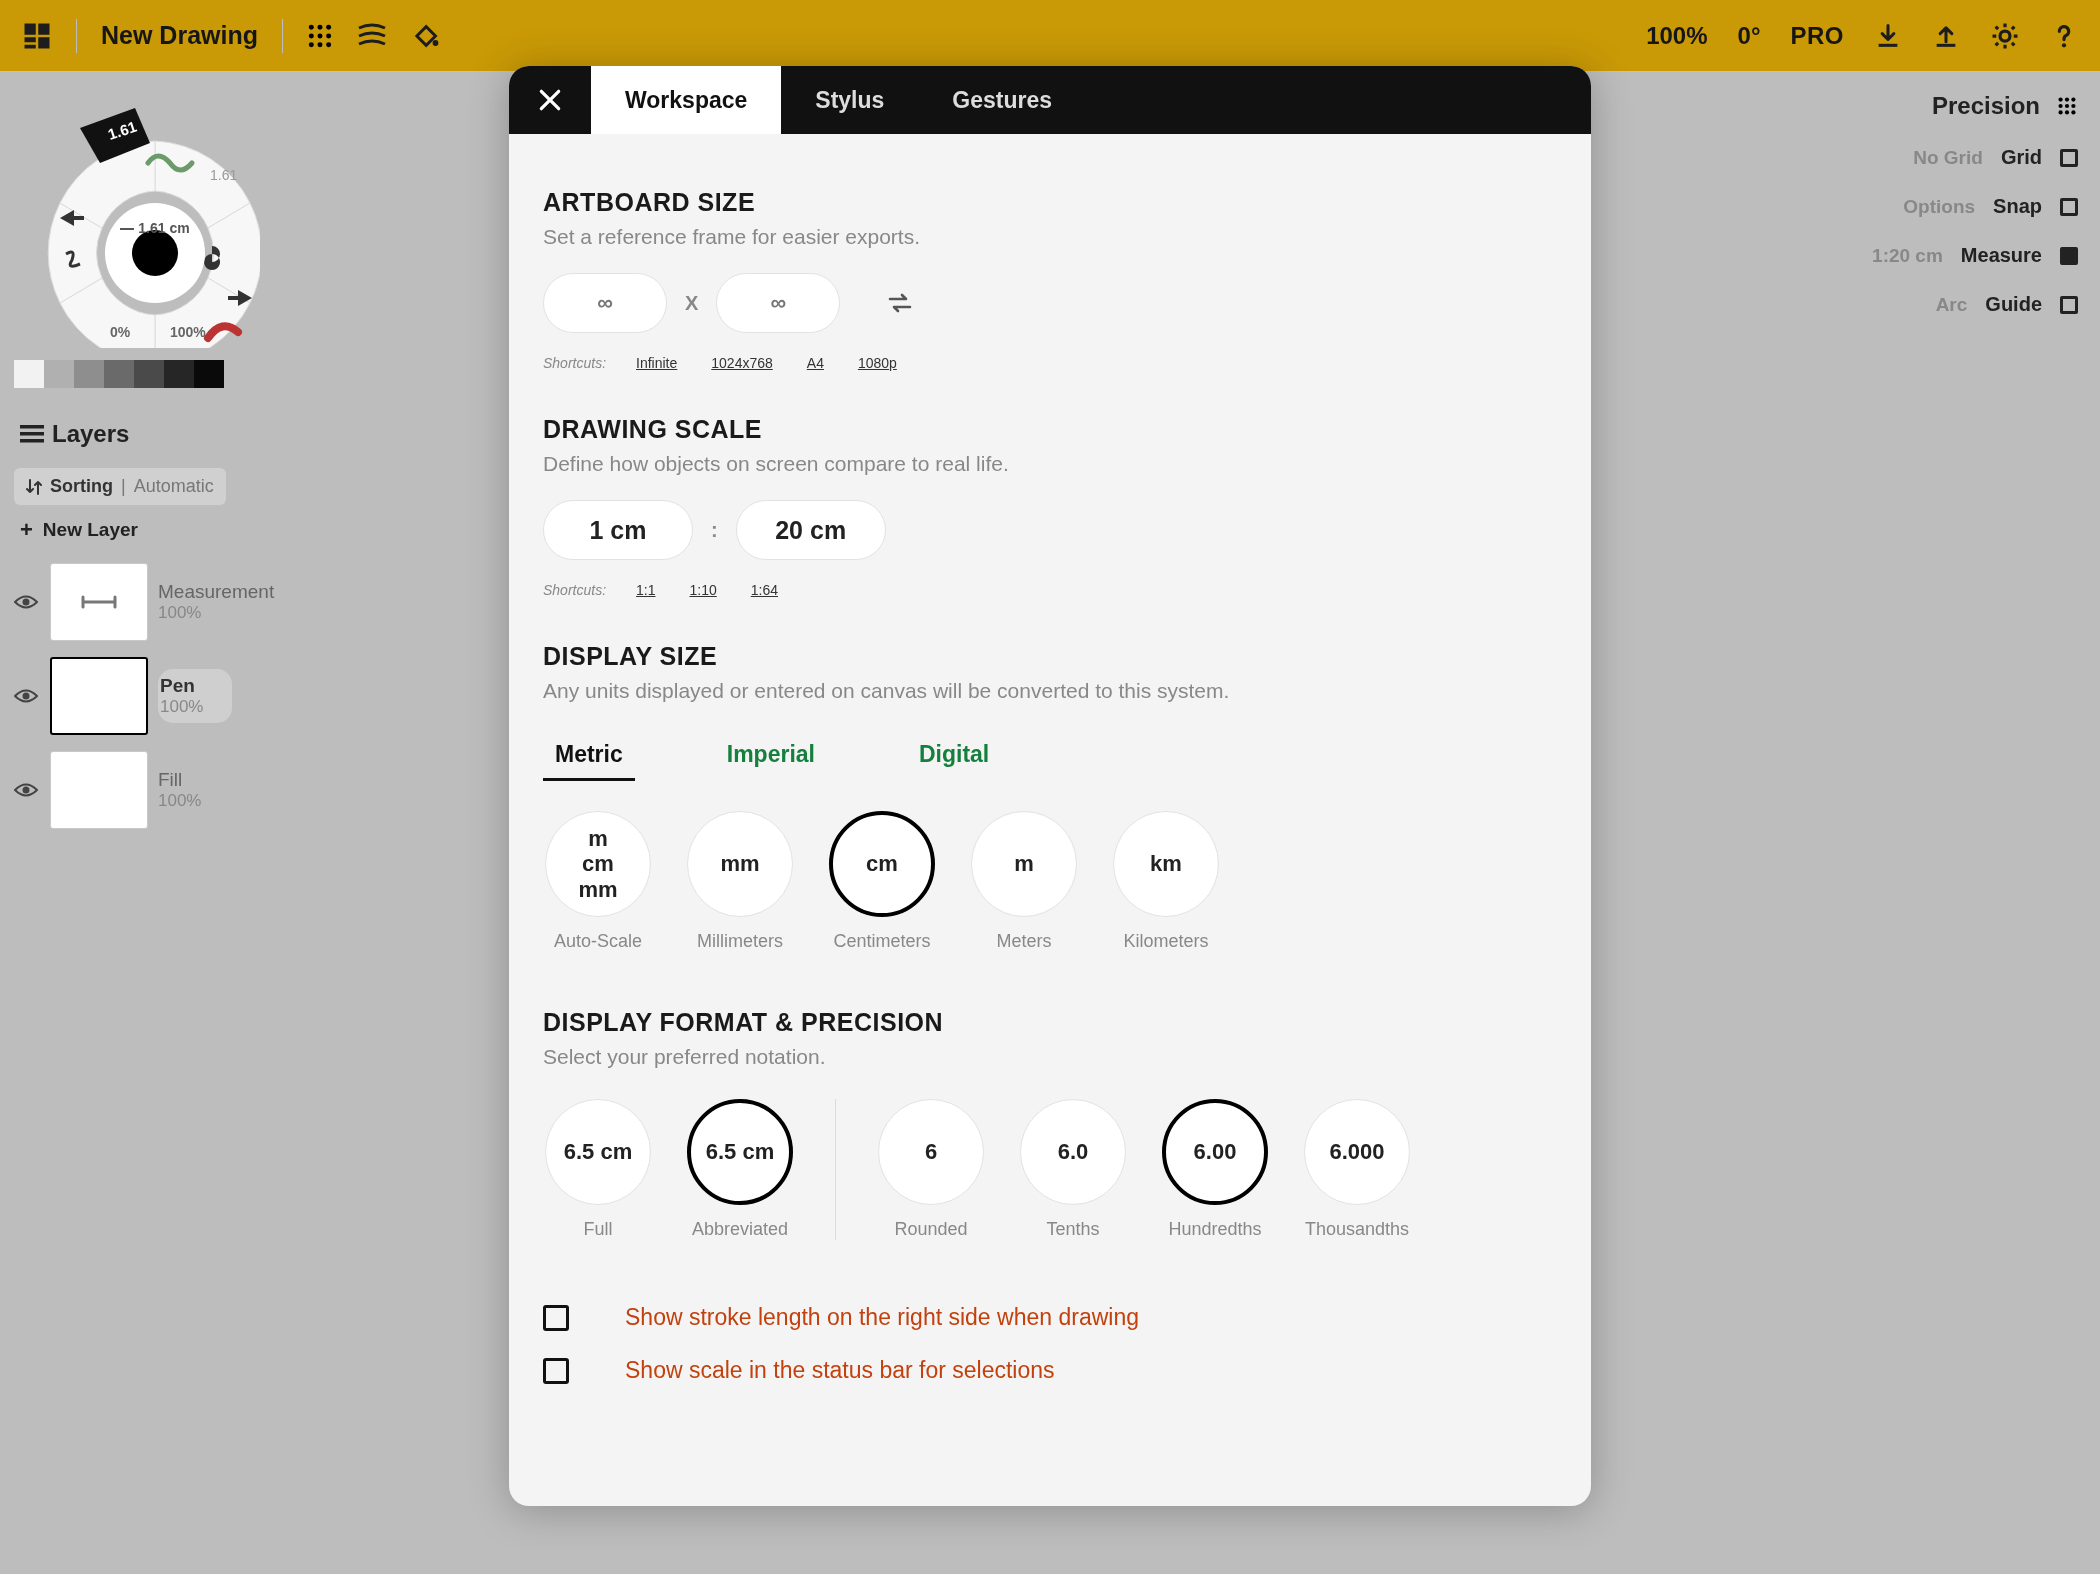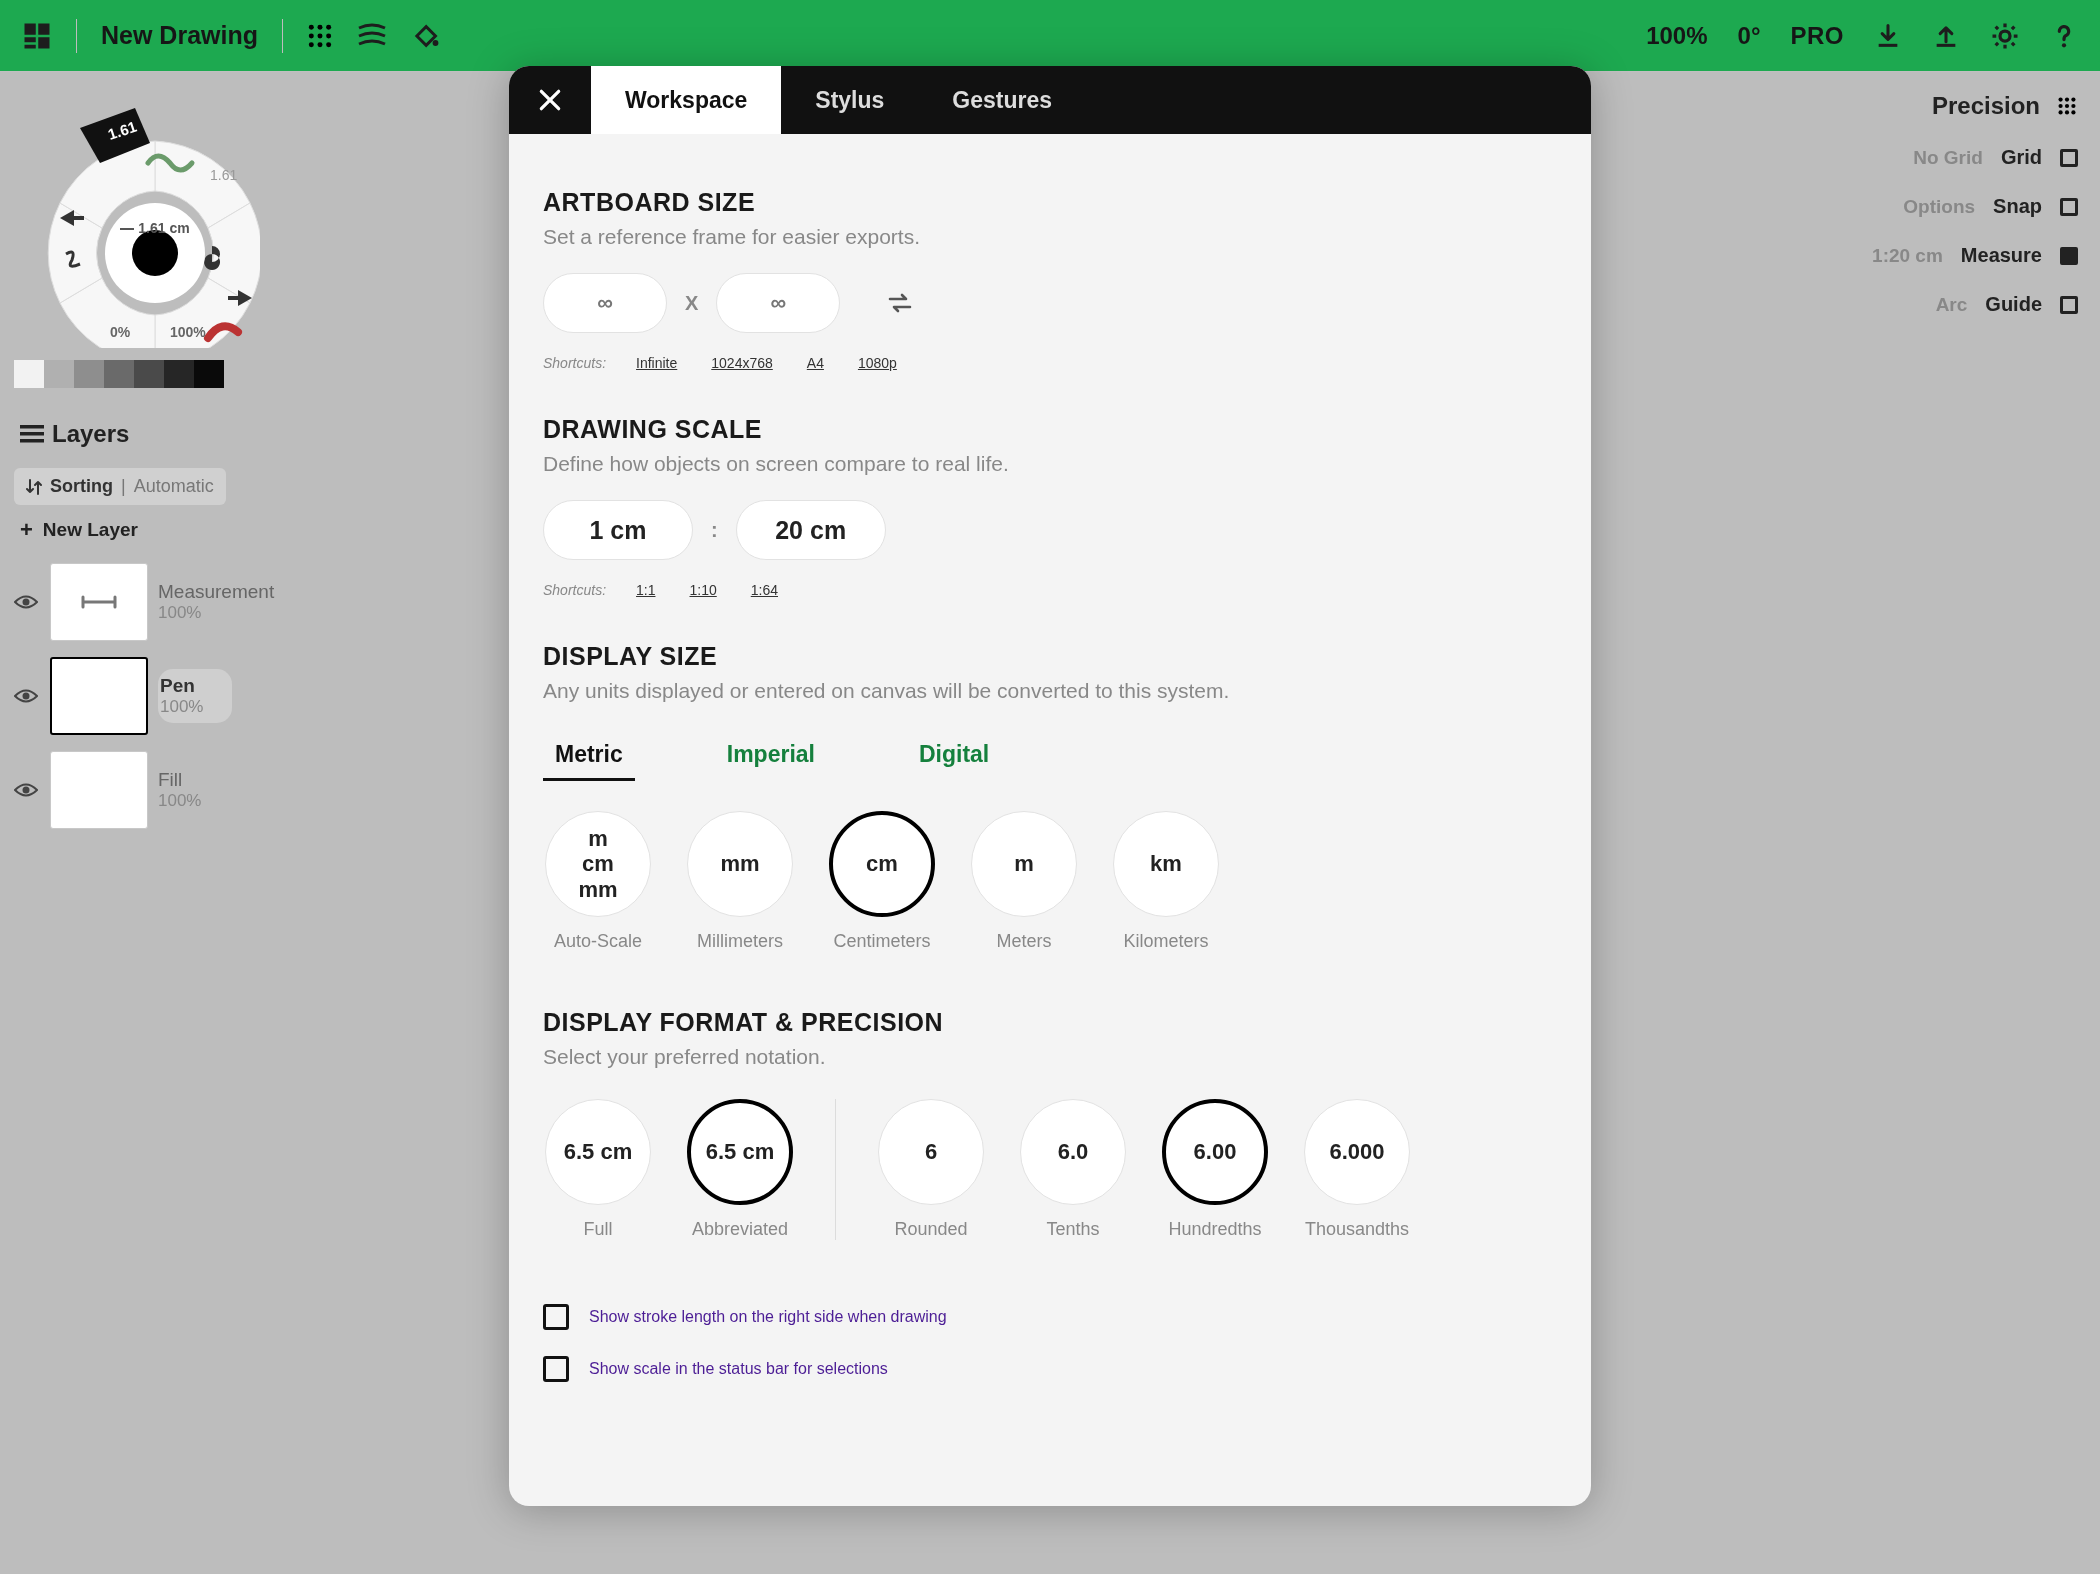--- a/index.html
+++ b/index.html
@@ -1,20 +1,20 @@
 <!DOCTYPE html>
 <html><head>
 <meta charset="utf-8">
 <style>
   * { box-sizing: border-box; margin:0; padding:0; font-family: -apple-system, "Helvetica Neue", Arial, sans-serif; }
   html,body{width:2100px;height:1574px;overflow:hidden;background:#e4e4e4;}
   .app{position:relative;width:2100px;height:1574px;}
 
   
-  .topbar{position:absolute;top:0;left:0;right:0;height:72px;background:#22c55e;display:flex;align-items:center;padding:0 22px;border-bottom:1px solid #e0e0e0;}
+  .topbar{position:absolute;top:0;left:0;right:0;height:72px;background:#eab308;display:flex;align-items:center;padding:0 22px;border-bottom:1px solid #e0e0e0;}
   .tb-left{display:flex;align-items:center;gap:24px;}
   .tb-right{margin-left:auto;display:flex;align-items:center;gap:30px;}
   .tb-sep{width:1px;height:34px;background:#dcdcdc;}
   .app-title{font-size:25px;font-weight:700;color:#1a1a1a;}
   .icon-btn{display:inline-flex;align-items:center;justify-content:center;color:#2a2a2a;}
   .zoom{font-size:24px;font-weight:700;color:#1a1a1a;}
   .rotation{font-size:24px;font-weight:700;color:#1a1a1a;}
   .pro{font-size:24px;font-weight:800;color:#1a1a1a;letter-spacing:.5px;}
 
   
@@ -91,21 +91,21 @@
   .opt-row{display:flex;gap:32px;margin-top:30px;}
   .opt{display:flex;flex-direction:column;align-items:center;gap:14px;width:110px;}
   .circle{width:106px;height:106px;border-radius:50%;background:#fff;border:1px solid #e2e2e2;display:flex;flex-direction:column;align-items:center;justify-content:center;font-size:22px;color:#222;font-weight:600;line-height:1.15;}
   .circle.sel{border:4px solid #000;}
   .opt-cap{font-size:18px;color:#888;text-align:center;}
 
   .vline{width:1px;background:#dcdcdc;align-self:stretch;margin:0 8px;}
 
   .check-row{display:flex;align-items:center;gap:20px;margin-top:26px;}
   .chk{width:26px;height:26px;border:3px solid #111;border-radius:3px;}
-  .chk-label{font-size:16px;color:#4c1d95;}
+  .chk-label{font-size:23px;color:#c2410c;margin-left:36px;}
 
   
   .scrim{position:absolute;inset:0;background:rgba(0,0,0,.14);}  
 </style>
 </head>
 <body>
 
 <div class="app">
 
   <div class="topbar">

